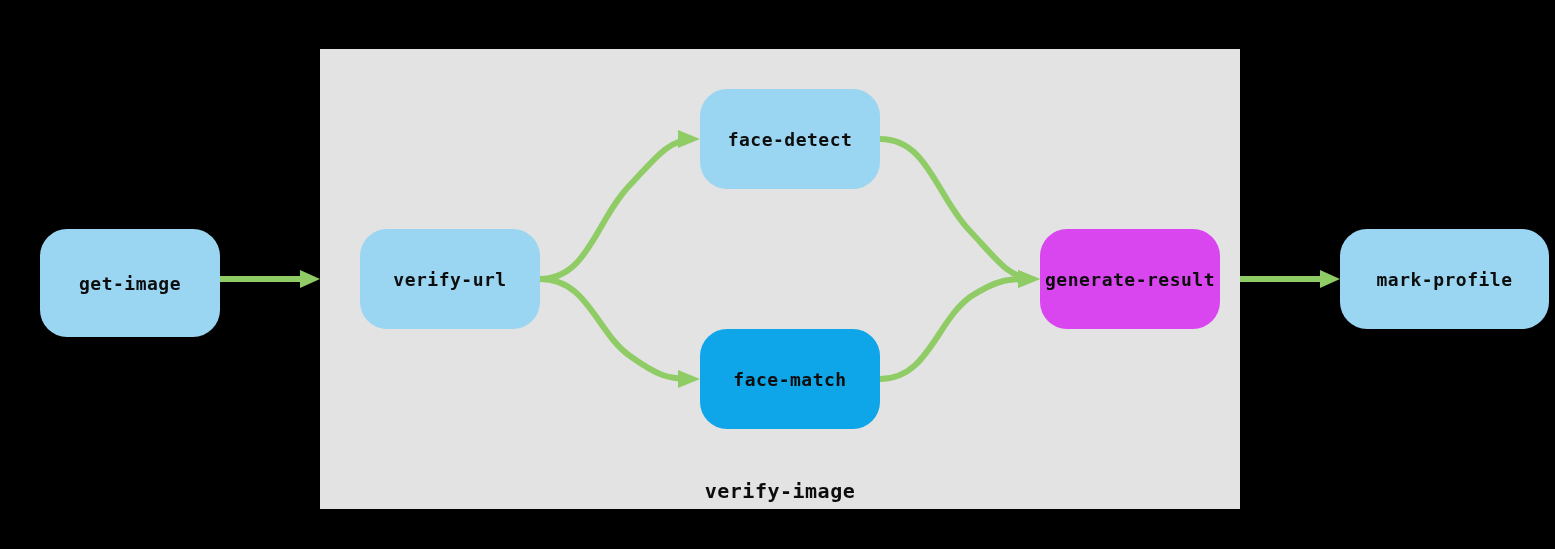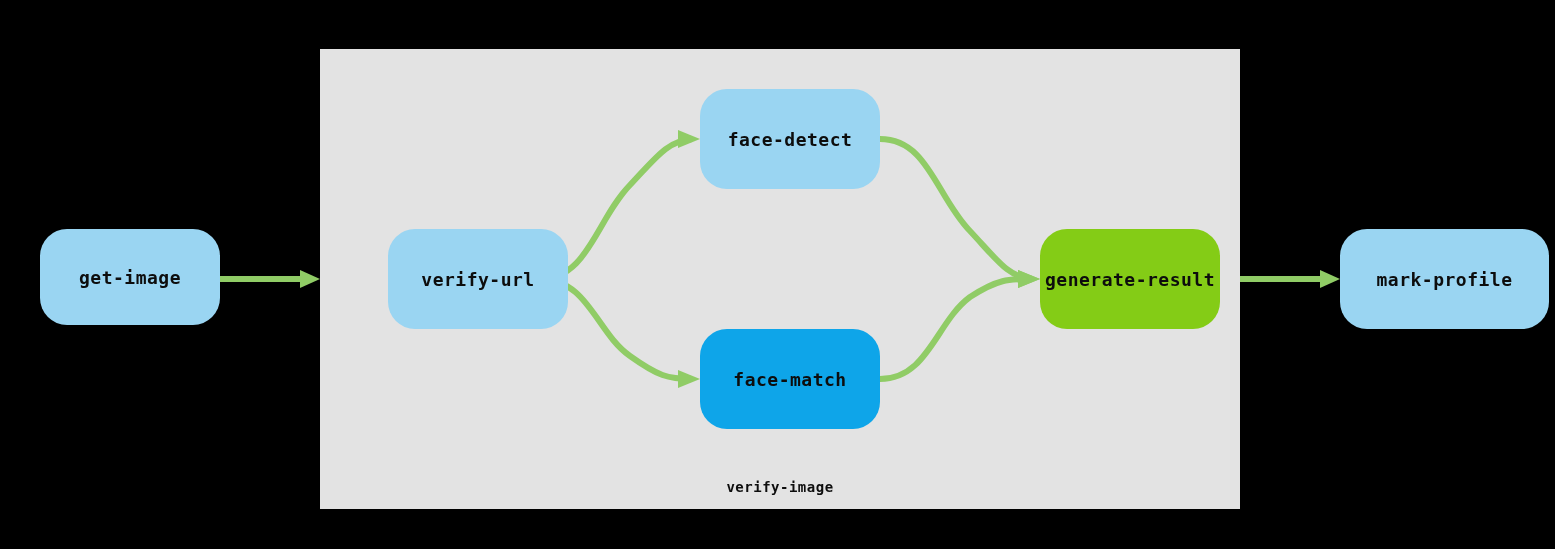--- a/index.html
+++ b/index.html
@@ -25,21 +25,21 @@
     box-sizing: border-box;
   }
   .subgraph-label {
     position: absolute;
     left: 0;
     right: 0;
     text-align: center;
     color: #101010;
     font-family: "DejaVu Sans Mono", "Liberation Mono", monospace;
     font-weight: bold;
-    font-size: 14px;
+    font-size: 20px;
     letter-spacing: 0.5px;
     white-space: nowrap;
   }
   .node {
     position: absolute;
     background: #9ad5f2;
     display: flex;
     align-items: center;
     justify-content: center;
     box-sizing: border-box;
@@ -99,33 +99,33 @@
         <path class="edge-path" d="M 880 379 C 928 379 936 322 970 297 C 998 279 1008 279 1032 279" stroke="#90cc66"></path>
         <polygon class="edge-head" points="1040,279 1018,270 1018,288" fill="#90cc66"></polygon>
       </g>
       <g>
         <path class="edge-path" d="M 1240 279 L 1332 279" stroke="#90cc66"></path>
         <polygon class="edge-head" points="1340,279 1320,270 1320,288" fill="#90cc66"></polygon>
       </g>
     </svg>
 
   <div id="node-layer">
-      <div class="node" style="left: 40px; top: 229px; width: 180px; height: 96px; background: rgb(154, 213, 242);">
+      <div class="node" style="left: 40px; top: 229px; width: 180px; height: 108px; background: rgb(154, 213, 242);">
         <span>get-image</span>
       </div>
-      <div class="node" style="left: 360px; top: 229px; width: 180px; height: 100px; background: rgb(154, 213, 242); margin-left: 28px;">
+      <div class="node" style="left: 360px; top: 229px; width: 180px; height: 100px; background: rgb(154, 213, 242);">
         <span>verify-url</span>
       </div>
       <div class="node" style="left: 700px; top: 89px; width: 180px; height: 100px; background: rgb(154, 213, 242);">
         <span>face-detect</span>
       </div>
       <div class="node" style="left: 700px; top: 329px; width: 180px; height: 100px; background: #0ea5e9;">
         <span>face-match</span>
       </div>
-      <div class="node" style="left: 1040px; top: 229px; width: 180px; height: 100px; background: #84cc16;">
+      <div class="node" style="left: 1040px; top: 229px; width: 180px; height: 100px; background: #d946ef;">
         <span>generate-result</span>
       </div>
       <div class="node" style="left: 1340px; top: 229px; width: 209px; height: 100px; background: rgb(154, 213, 242);">
         <span>mark-profile</span>
       </div>
     </div>
 
 </div>
 
 </body></html>

